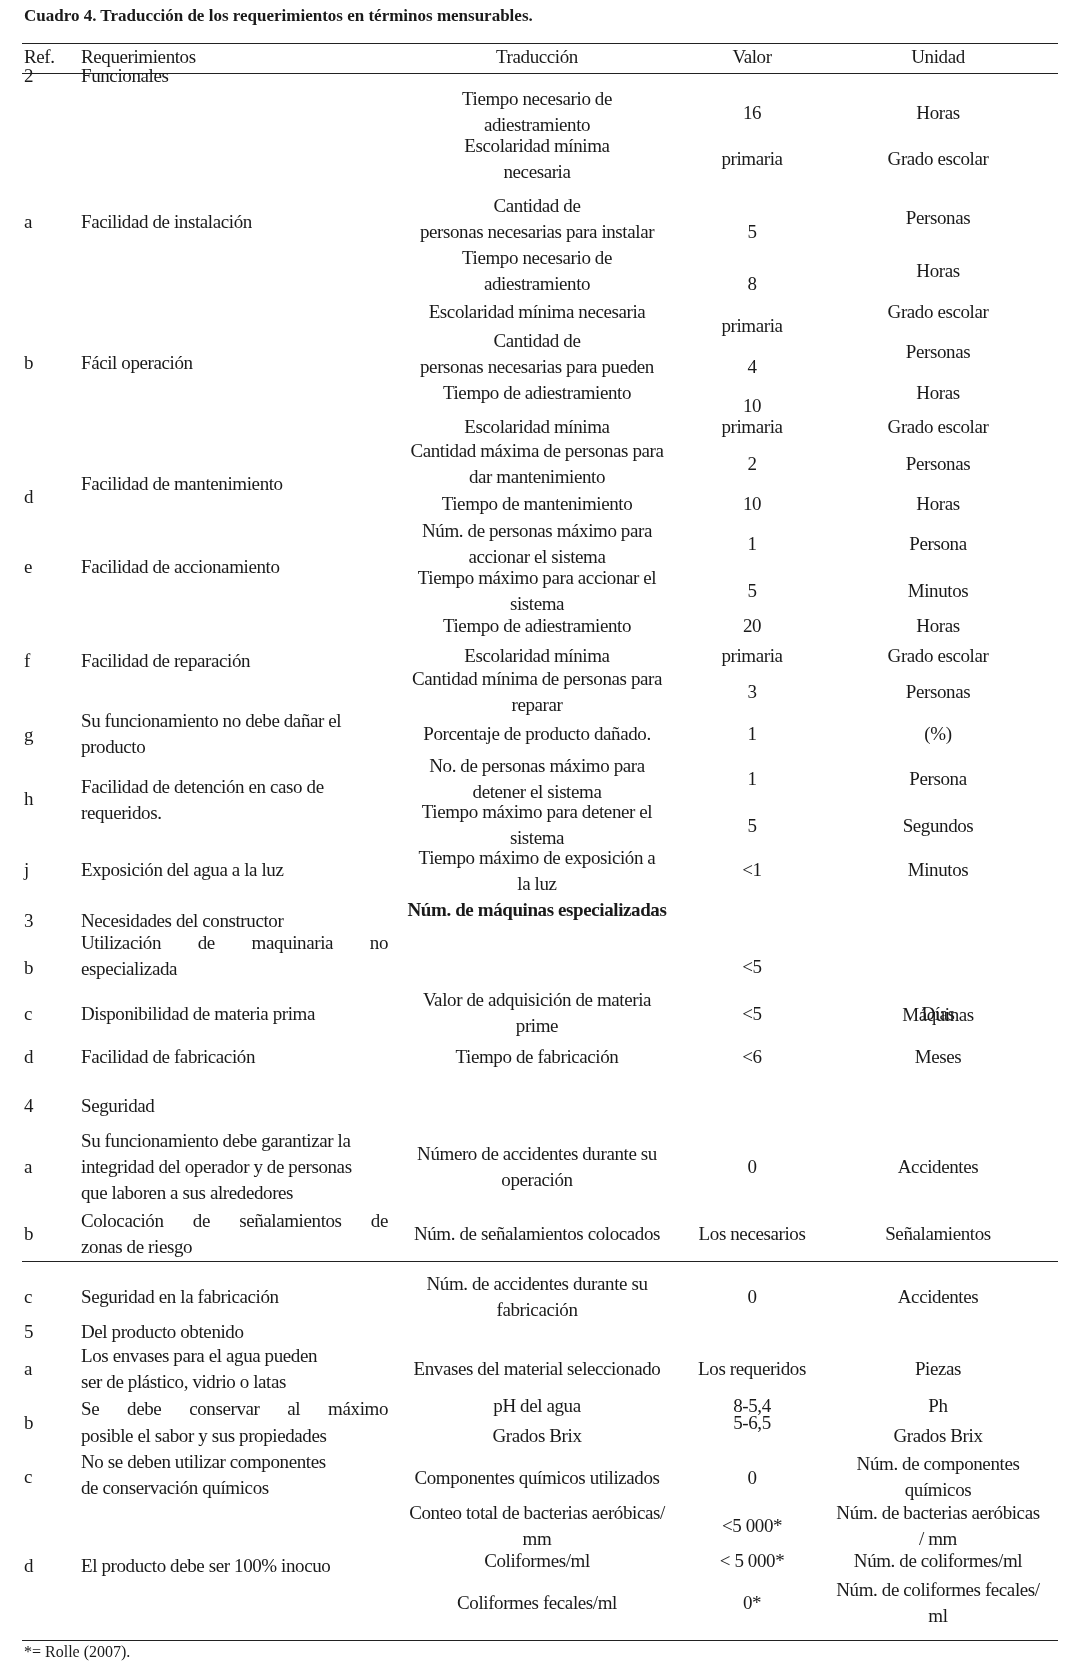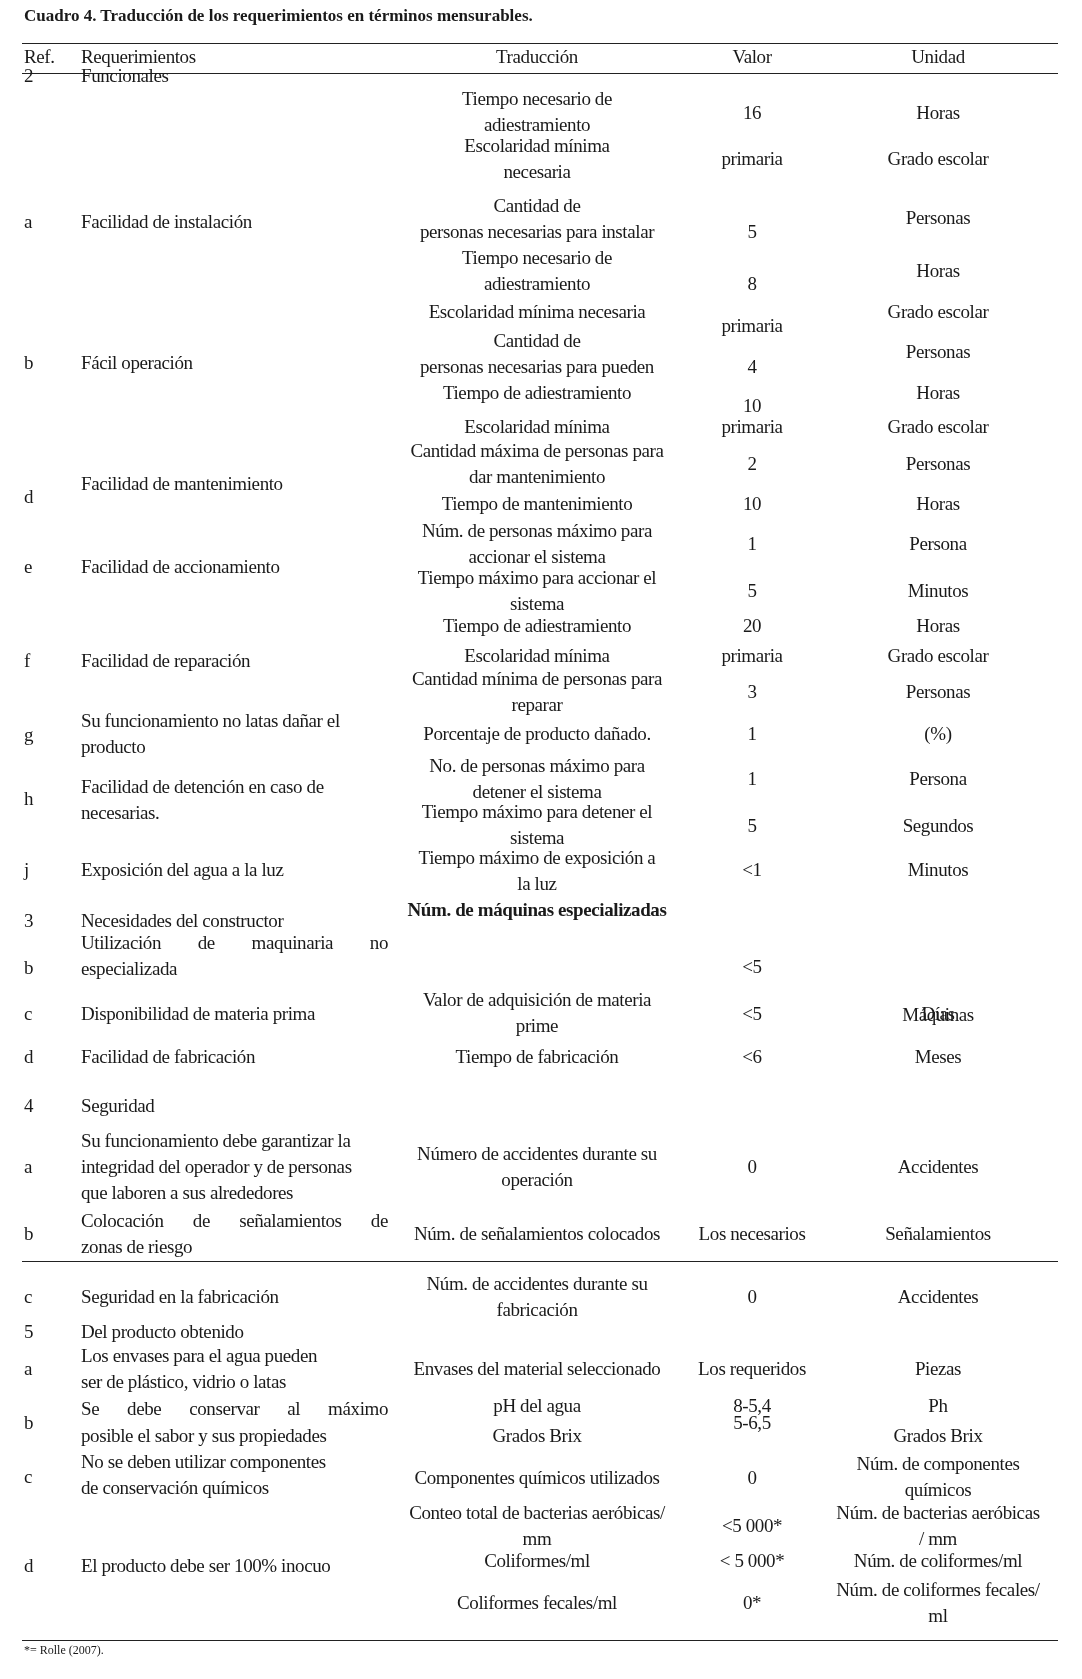--- a/index.html
+++ b/index.html
@@ -7,21 +7,21 @@
          font-family:"Liberation Serif", serif; color:#1a1a1a; }
   .title { position:absolute; left:24px; top:6px; font-weight:bold; font-size:17px; }
   .rule { position:absolute; left:22px; width:1036px; height:0; border-top:1.4px solid #222; }
   .t { position:absolute; font-size:19px; line-height:24px; white-space:nowrap; letter-spacing:-0.4px; }
   .ref { left:24px; }
   .req { left:81px; }
   .c { transform:translateX(-50%); text-align:center; }
   .tr { left:537px; }
   .va { left:752px; }
   .un { left:938px; }
-  .foot { position:absolute; left:24px; top:1643px; font-size:12px; }
+  .foot { position:absolute; left:24px; top:1643px; font-size:16px; }
   .just { display:inline-block; text-align:justify; text-align-last:justify; width:307px; }
 </style>
 </head>
 <body>
 
 <div class="title">Cuadro 4. Traducción de los requerimientos en términos mensurables.</div>
 <div class="rule" style="top:43px"></div>
 <div class="t ref" style="top:45px">Ref.</div>
 <div class="t req" style="top:45px">Requerimientos</div>
 <div class="t tr c" style="top:45px">Traducción</div>
@@ -90,28 +90,28 @@
     <div class="t ref" style="top: 649px;">f</div>
     <div class="t req" style="top: 649px;">Facilidad de reparación</div>
     <div class="t tr c" style="top: 644px;">Escolaridad mínima</div>
     <div class="t va c" style="top: 644px;">primaria</div>
     <div class="t un c" style="top: 644px;">Grado escolar</div>
     <div class="t tr c" style="top: 667px;">Cantidad mínima de personas para</div>
     <div class="t tr c" style="top: 693px;">reparar</div>
     <div class="t va c" style="top: 680px;">3</div>
     <div class="t un c" style="top: 680px;">Personas</div>
     <div class="t ref" style="top: 723px;">g</div>
-    <div class="t req" style="top: 709px;">Su funcionamiento no latas dañar el</div>
+    <div class="t req" style="top: 709px;">Su funcionamiento no debe dañar el</div>
     <div class="t req" style="top: 735px;">producto</div>
     <div class="t tr c" style="top: 722px;">Porcentaje de producto dañado.</div>
     <div class="t va c" style="top: 722px;">1</div>
     <div class="t un c" style="top: 722px;">(%)</div>
     <div class="t ref" style="top: 787px;">h</div>
     <div class="t req" style="top: 775px;">Facilidad de detención en caso de</div>
-    <div class="t req" style="top: 801px;">necesarias.</div>
+    <div class="t req" style="top: 801px;">requeridos.</div>
     <div class="t tr c" style="top: 754px;">No. de personas máximo para</div>
     <div class="t tr c" style="top: 780px;">detener el sistema</div>
     <div class="t va c" style="top: 767px;">1</div>
     <div class="t un c" style="top: 767px;">Persona</div>
     <div class="t tr c" style="top: 800px;">Tiempo máximo para detener el</div>
     <div class="t tr c" style="top: 826px;">sistema</div>
     <div class="t va c" style="top: 814px;">5</div>
     <div class="t un c" style="top: 814px;">Segundos</div>
     <div class="t ref" style="top: 858px;">j</div>
     <div class="t req" style="top: 858px;">Exposición del agua a la luz</div>

